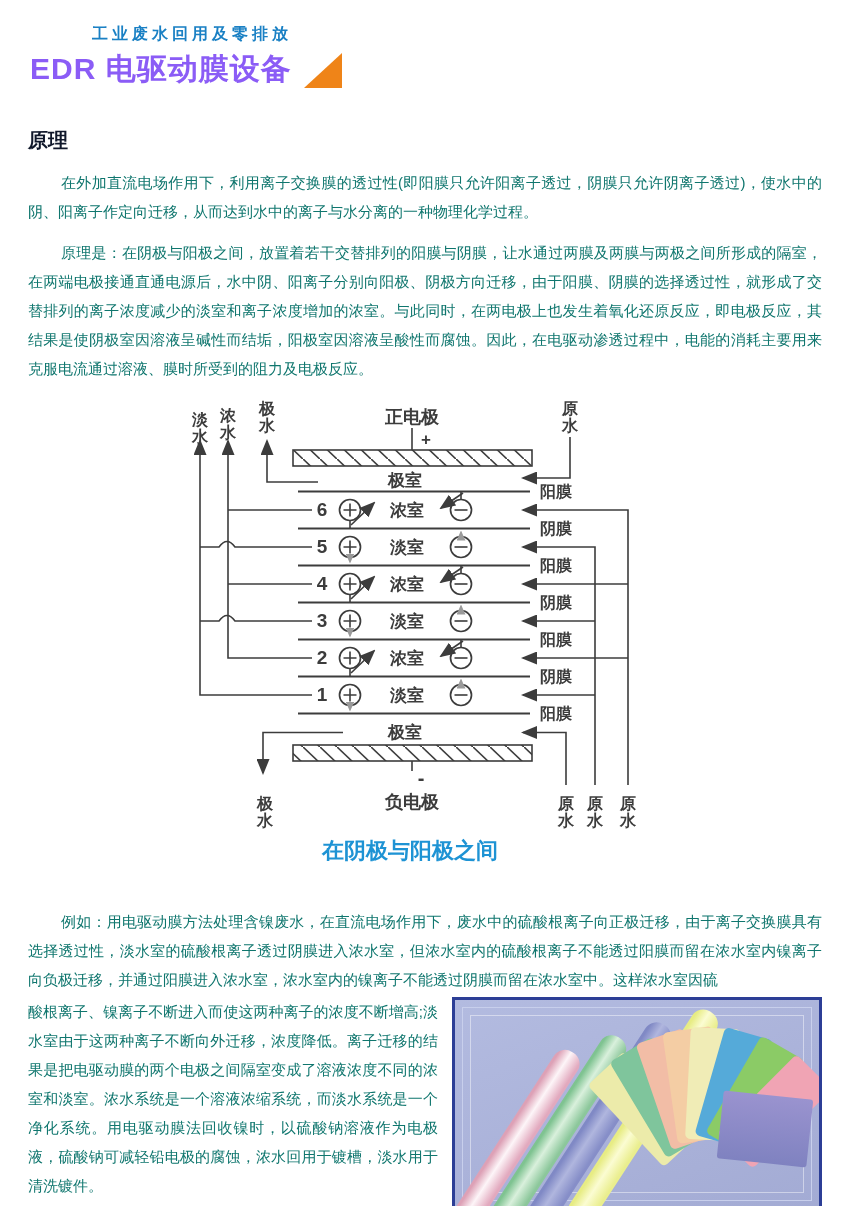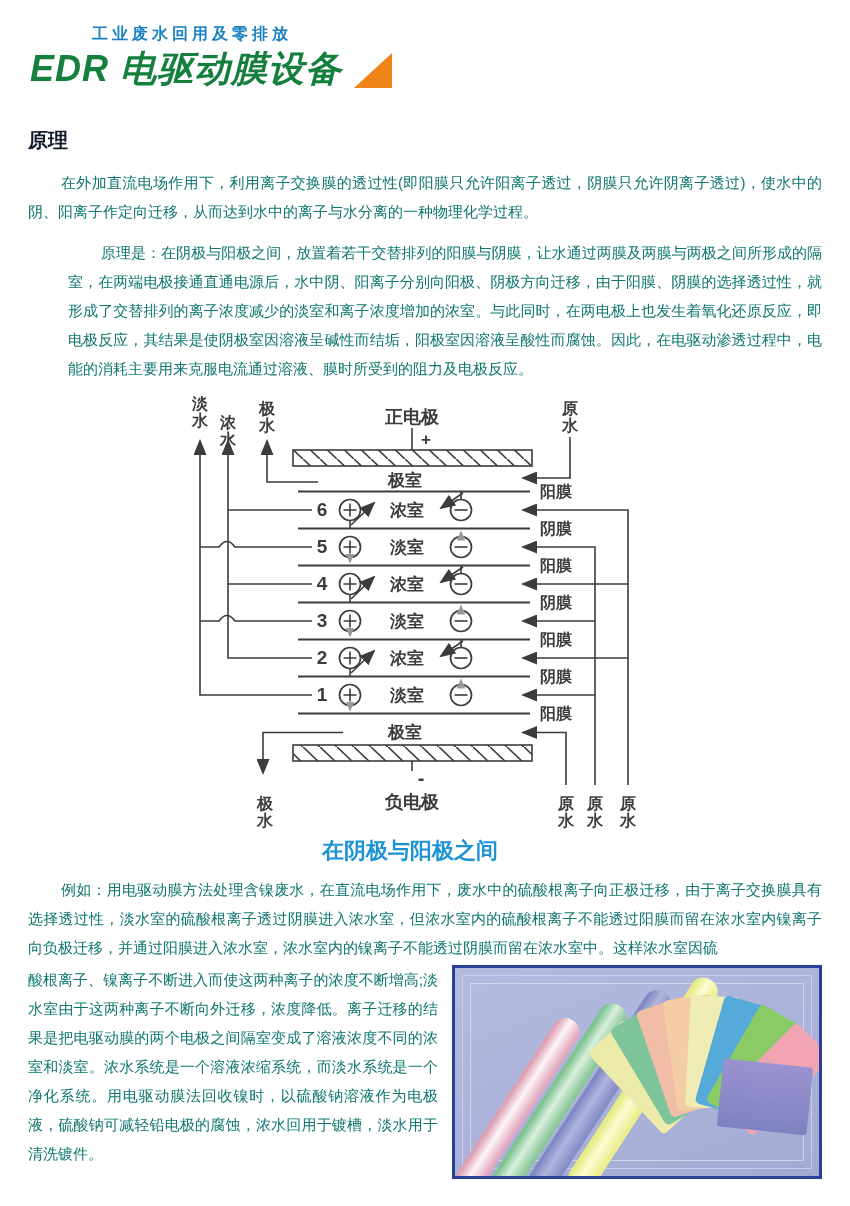--- a/index.html
+++ b/index.html
@@ -2,30 +2,30 @@
 <html><head>
 <meta charset="utf-8">
 <style>
   html,body{margin:0;padding:0;background:#ffffff;}
   body{width:850px;height:1206px;overflow:hidden;position:relative;
        font-family:"Liberation Sans","DejaVu Sans",sans-serif;color:#333333;}
   .content{padding:24px 28px 0 28px;width:794px;}
 
   .tagline{margin-left:64px;font-size:16px;font-weight:bold;letter-spacing:4px;color:#1a80c4;}
   .title-row{display:flex;align-items:flex-end;gap:12px;margin:2px 0 0 2px;}
-  .title-text{font-size:36px;font-weight:700;color:#15803d;letter-spacing:1px;line-height:44px;font-style:italic;}
+  .title-text{font-size:30px;font-weight:700;color:#8b5cf6;letter-spacing:1px;line-height:44px;}
   .tri{width:0;height:0;border-left:38px solid transparent;border-bottom:35px solid #ef8418;margin-bottom:3px;}
 
   .sec-heading{margin-top:36px;font-size:20px;font-weight:bold;color:#0f172a;}
 
   .body{font-size:15px;line-height:29px;text-align:justify;color:#0f766e;margin:0;}
   .ind{text-indent:33px;}
   .p1{margin-top:14px;}
-  .p2{margin-top:12px;margin-left:40px;}
-  .p3{margin-top:0;}
+  .p2{margin-top:12px;}
+  .p3{margin-top:32px;}
 
   
   .diagram-wrap{position:relative;height:480px;margin-top:12px;}
   .diag{position:absolute;left:122px;top:0;}
   .diag text{fill:#3c3c3c;font-weight:600;font-family:"Liberation Sans","DejaVu Sans",sans-serif;}
   .t16{font-size:16px;} .t17{font-size:17px;} .t18{font-size:18px;} .t19{font-size:19px;} .t20{font-size:20px;}
   .ln{stroke:#3c3c3c;stroke-width:1.6;fill:none;}
   .thick{stroke-width:1.8;}
   .tn{stroke:#9a9a9a;stroke-width:1.2;fill:none;}
   .diag circle{fill:#ffffff;stroke:#3c3c3c;stroke-width:1.7;}
@@ -237,22 +237,22 @@
 
       <text class="t17" x="255" y="343" text-anchor="middle">极室</text>
       <g>
         <rect x="143" y="350" width="239" height="16" fill="url(#hatch)" stroke="#3c3c3c" stroke-width="1.6"></rect>
         <path class="ln" d="M262,366 L262,376"></path>
         <text class="t20" x="271" y="390" text-anchor="middle">-</text>
         <text class="t18" x="262" y="413" text-anchor="middle">负电极</text>
       </g>
     </svg>
 
-    <div class="vlabel" style="left:163px;top:0;">淡水</div>
-    <div class="vlabel" style="left:191px;top:21px;font-family:Liberation Mono, monospace;">浓水</div>
+    <div class="vlabel" style="left:163px;top:16px;">淡水</div>
+    <div class="vlabel" style="left:191px;top:12px;">浓水</div>
     <div class="vlabel" style="left:230px;top:5px;">极水</div>
     <div class="vlabel" style="left:533px;top:5px;">原水</div>
     <div class="vlabel" style="left:228px;top:400px;">极水</div>
     <div class="vlabel" style="left:529px;top:400px;">原水</div>
     <div class="vlabel" style="left:558px;top:400px;">原水</div>
     <div class="vlabel" style="left:591px;top:400px;">原水</div>
 
     <div class="caption">在阴极与阳极之间</div>
   </div>
 

